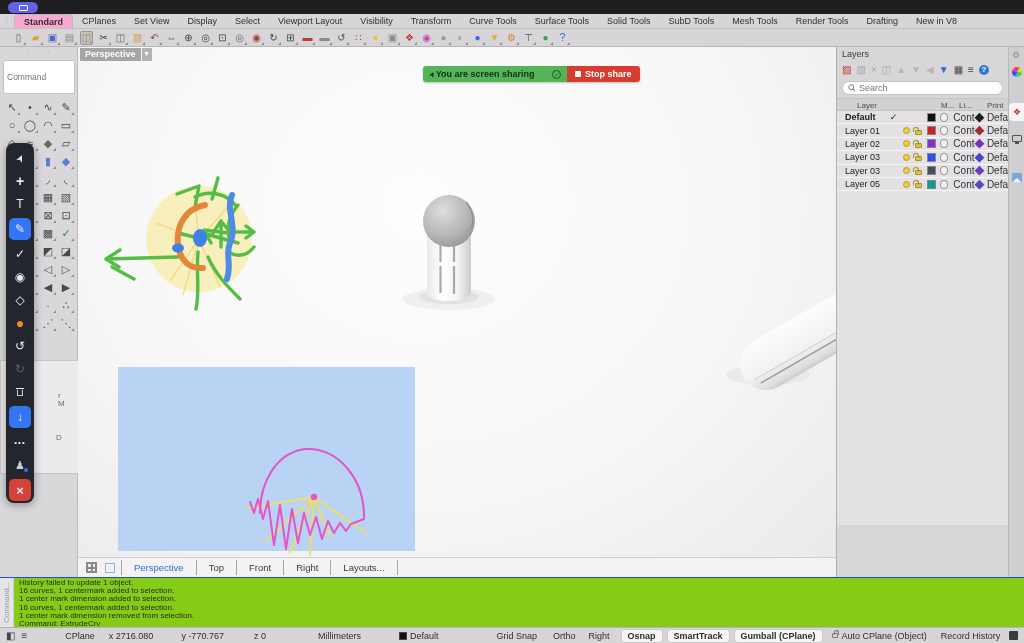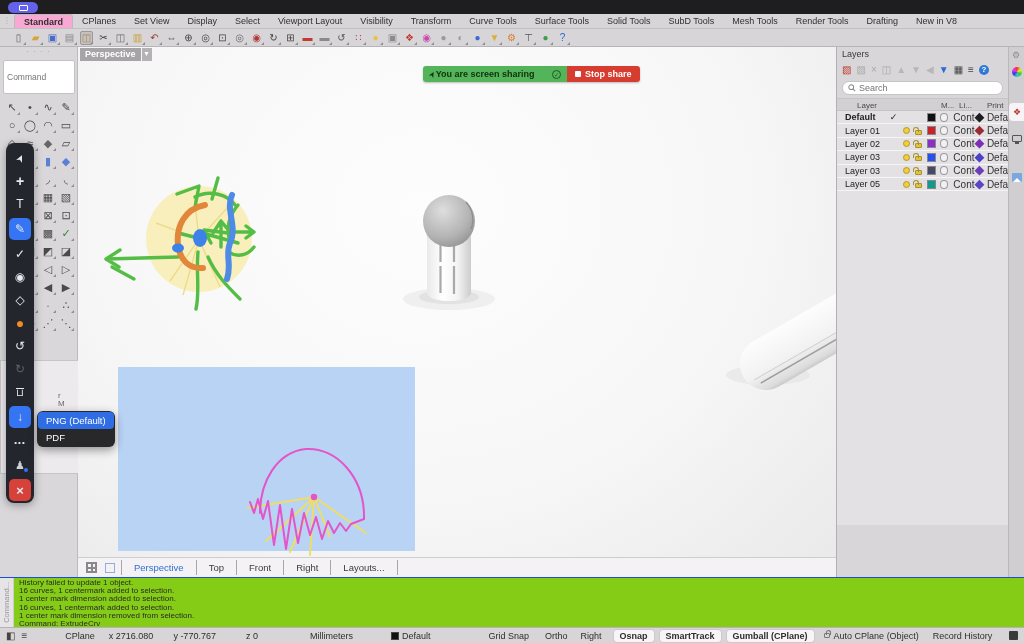--- a/index.html
+++ b/index.html
@@ -614,25 +614,20 @@
       <span class="ann-icon dots">
         <span>•••</span>
       </span>
       <span class="ann-icon presence">
         <span>♟</span>
       </span>
       <span class="ann-icon danger">
         <span>×</span>
       </span>
     </div>
-  <div class="ann-menu">
-
-  <div class="row active">PNG (Default)</div>
-      <div class="row">PDF</div>
-    </div>
 
   <div class="layers">
     <div class="lp-title">Layers</div>
     <div class="lp-toolbar">
 
     <span class="lp-tb" style="color: rgb(192, 57, 43);">▧</span>
         <span class="lp-tb" style="color: rgb(170, 170, 170);">▧</span>
         <span class="lp-tb" style="color: rgb(170, 170, 170);">×</span>
         <span class="lp-tb" style="color: rgb(170, 170, 170);">◫</span>
         <span class="lp-tb" style="color: rgb(184, 182, 184);">▲</span>
@@ -787,21 +782,21 @@
         <span class="sb-item" style="margin-left: 32px;">
 
           <span>CPlane</span>
         </span>
 
         <span class="sb-item" style="margin-left: 14px;">
 
           <span>x 2716.080</span>
         </span>
 
-        <span class="sb-item" style="margin-left: 20px; text-align: center;">
+        <span class="sb-item" style="margin-left: 28px; text-align: center;">
 
           <span>y -770.767</span>
         </span>
 
         <span class="sb-item" style="margin-left: 30px;">
 
           <span>z 0</span>
         </span>
 
         <span class="sb-item" style="margin-left: 52px;">

